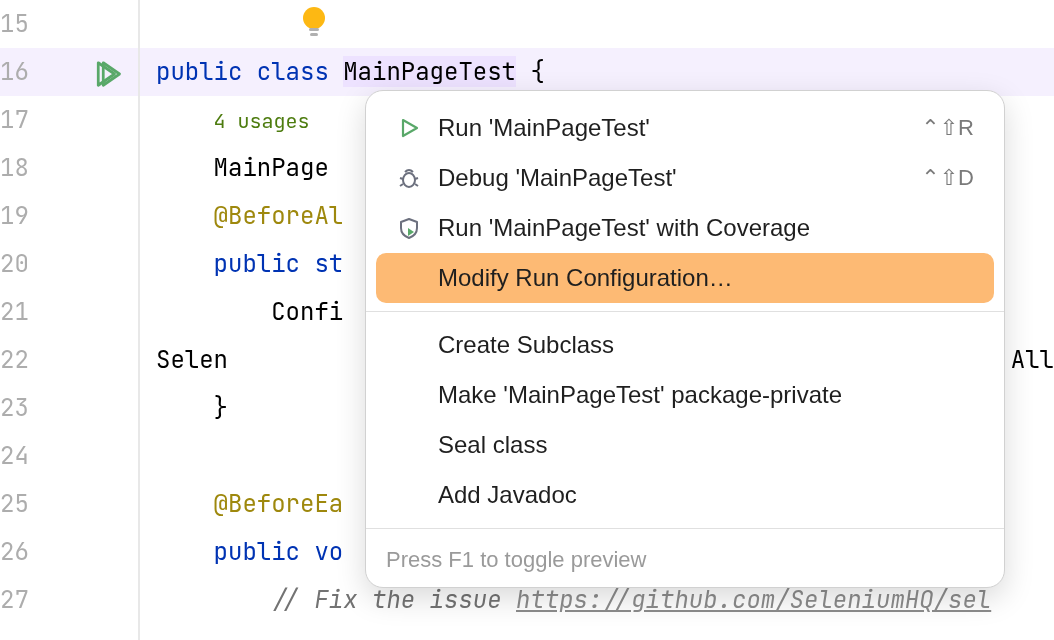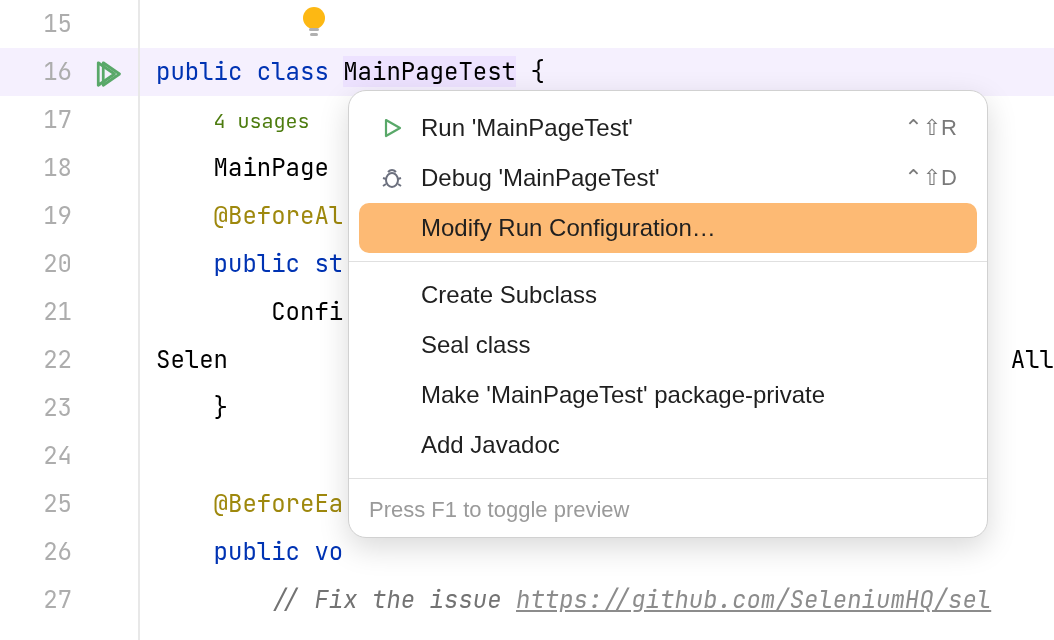--- a/index.html
+++ b/index.html
@@ -11,21 +11,20 @@
       width: 1054px;
       height: 640px;
       position: relative;
     }
     .editor {
       display: flex;
       height: 100%;
     }
     .gutter {
       width: 140px;
-      text-align: right;
       color: #adadad;
       background: #ffffff;
       user-select: none;
       flex-shrink: 0;
       border-right: 2px solid #e8e8e8;
     }
     .gutter-line {
       height: 48px;
       line-height: 48px;
       padding-right: 66px;
@@ -69,21 +68,21 @@
     .bulb {
       position: absolute;
       left: 162px;
       top: 6px;
       width: 24px;
       height: 34px;
     }
 
     .context-menu {
       position: absolute;
-      left: 348px;
+      left: 365px;
       top: 90px;
       width: 640px;
       background: #ffffff;
       border: 1px solid #d1d1d1;
       border-radius: 18px;
       box-shadow: 0 10px 30px rgba(0,0,0,0.15);
       padding: 12px 0;
       font-family: -apple-system, BlinkMacSystemFont, "Segoe UI", Helvetica, Arial, sans-serif;
       font-size: 24px;
       color: #1f1f1f;
@@ -199,36 +198,45 @@
         <path d="M8 6 Q12 2 16 6" fill="none" stroke="#6c707e" stroke-width="2"></path>
         <line x1="3" y1="12" x2="6" y2="13" stroke="#6c707e" stroke-width="2"></line>
         <line x1="21" y1="12" x2="18" y2="13" stroke="#6c707e" stroke-width="2"></line>
         <line x1="3" y1="20" x2="6" y2="18" stroke="#6c707e" stroke-width="2"></line>
         <line x1="21" y1="20" x2="18" y2="18" stroke="#6c707e" stroke-width="2"></line>
       </svg>
     </span>
     <span class="menu-label">Debug 'MainPageTest'</span>
     <span class="menu-shortcut">⌃⇧D</span>
   </div>
+  <div class="menu-item">
+    <span class="menu-icon">
+      <svg viewBox="0 0 24 24" width="24" height="24">
+        <path d="M12 3 L20 6 V12 Q20 19 12 22 Q4 19 4 12 V6 Z" fill="none" stroke="#6c707e" stroke-width="2" stroke-linejoin="round"></path>
+        <path d="M11 12 L17 16 L11 20 Z" fill="#59a869"></path>
+      </svg>
+    </span>
+    <span class="menu-label">Run 'MainPageTest' with Coverage</span>
+  </div>
   <div class="menu-item selected">
     <span class="menu-icon spacer"></span>
     <span class="menu-label">Modify Run Configuration…</span>
   </div>
   <div class="menu-separator"></div>
   <div class="menu-item">
     <span class="menu-icon spacer"></span>
     <span class="menu-label">Create Subclass</span>
   </div>
   <div class="menu-item">
     <span class="menu-icon spacer"></span>
+    <span class="menu-label">Make 'MainPageTest' package-private</span>
+  </div>
+  <div class="menu-item">
+    <span class="menu-icon spacer"></span>
     <span class="menu-label">Seal class</span>
-  </div>
-  <div class="menu-item">
-    <span class="menu-icon spacer"></span>
-    <span class="menu-label">Make 'MainPageTest' package-private</span>
   </div>
   <div class="menu-item">
     <span class="menu-icon spacer"></span>
     <span class="menu-label">Add Javadoc</span>
   </div>
   <div class="menu-separator"></div>
   <div class="menu-footer">Press F1 to toggle preview</div>
 </div>
 
 </body></html>

